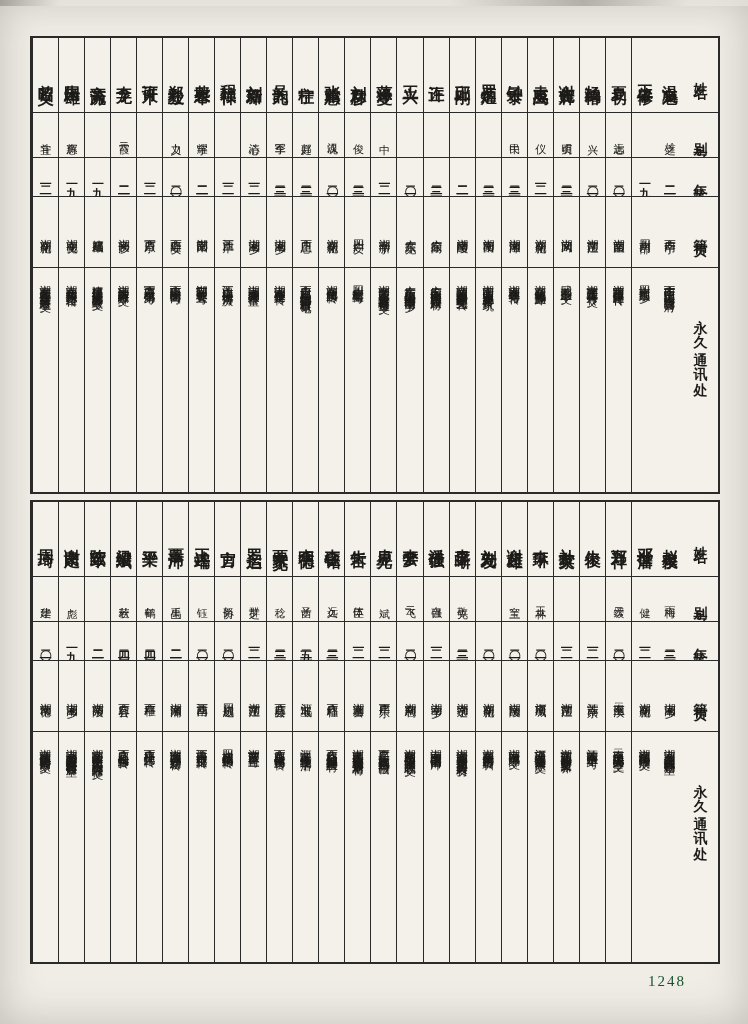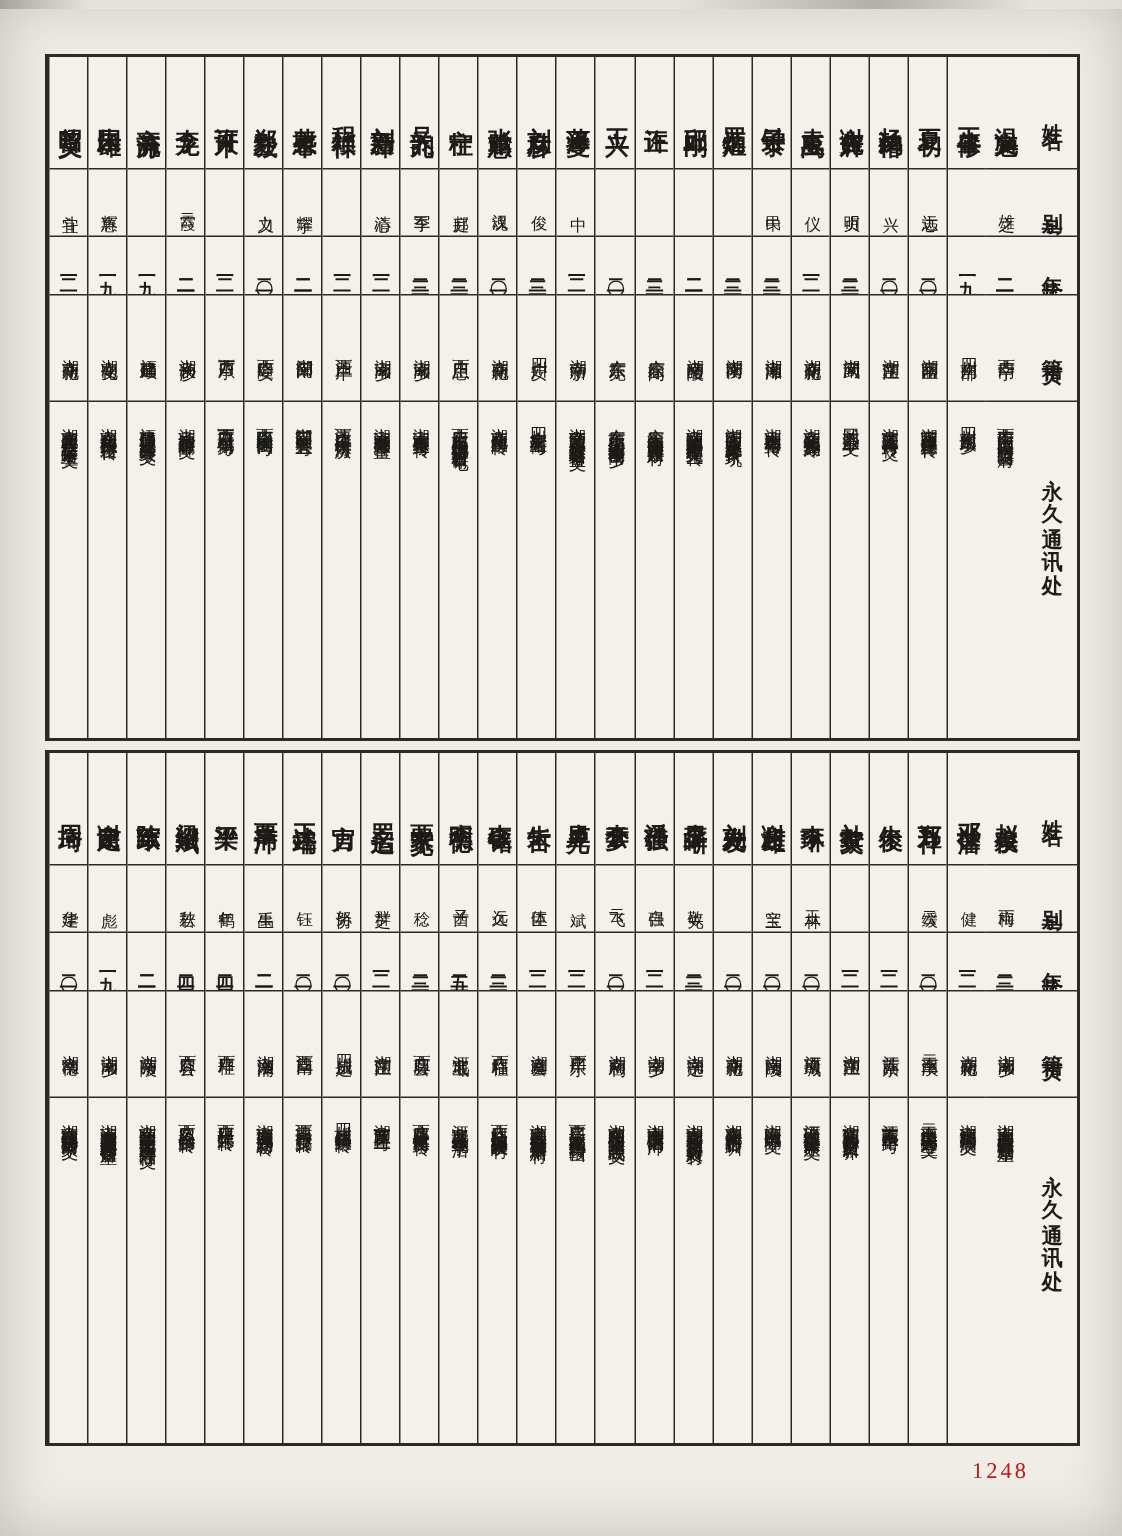--- a/index.html
+++ b/index.html
@@ -65,21 +65,21 @@
   .header-col .cell-age,
   .header-col .cell-origin{font-size:14px;letter-spacing:4px;}
   .header-col .cell-addr{
     font-size:14px;font-weight:700;
     letter-spacing:16px;
     padding-top:40px;
   }
   .page-number{
     position:absolute;
     right:62px;bottom:34px;
-    font-size:15px;color:#b91c1c;
+    font-size:15px;color:#14532d;
     font-family:"Liberation Serif", serif;
     letter-spacing:2px;
   }
 </style>
 </head>
 <body>
 
 <div class="page">
   <div class="scan-edge-top"></div>
 

